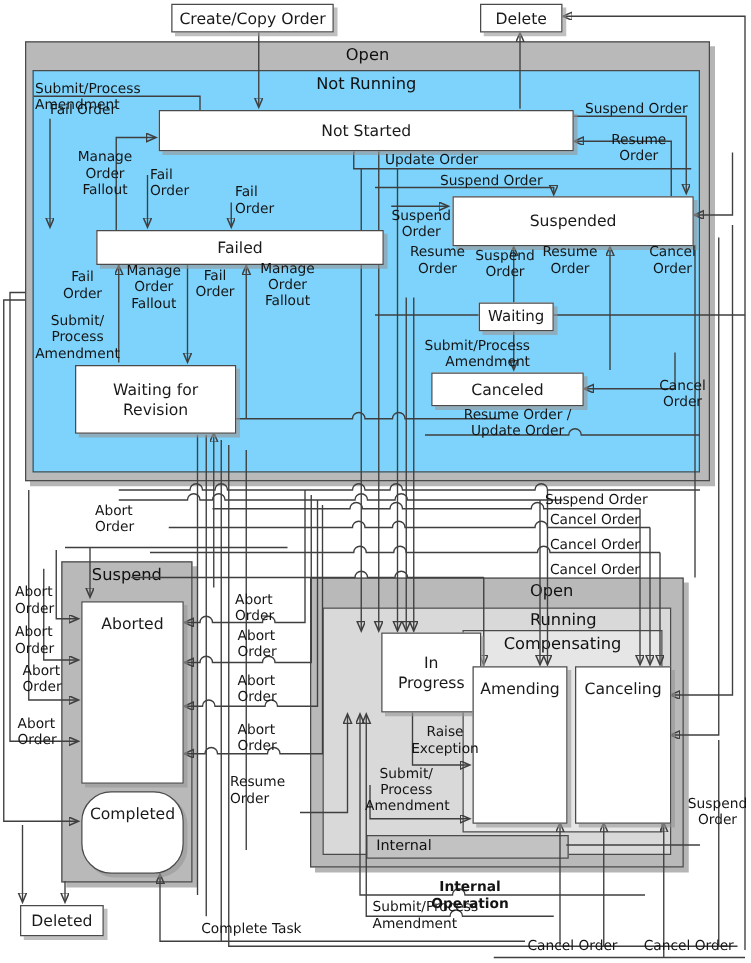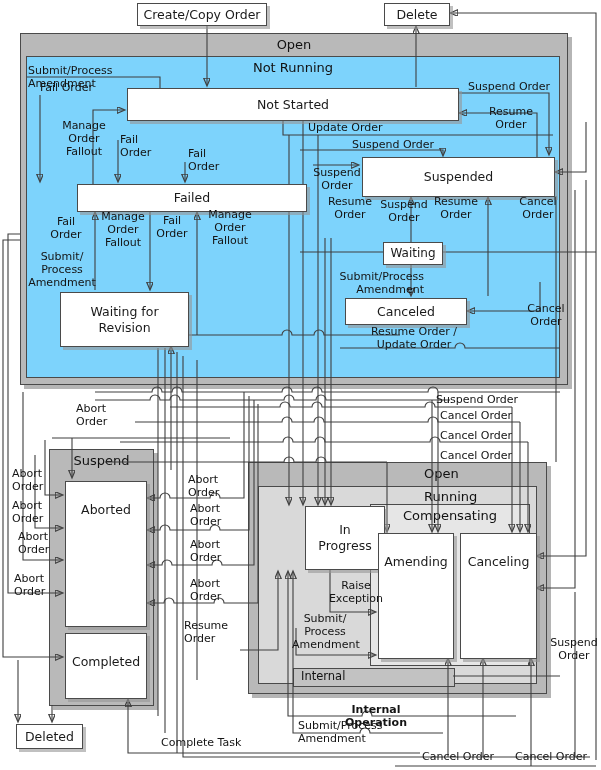--- a/index.html
+++ b/index.html
@@ -17,31 +17,31 @@
   #strip-internal{left:293px;top:668px;width:160px;height:17px;background:#c2c2c2;box-shadow:none;}
   #ctr-open-bottom .ctr-label{text-align:left;left:175px;width:auto;}
   #ctr-running .ctr-label{text-align:left;left:165px;width:auto;top:2px;}
   #strip-internal .ctr-label{text-align:left;left:7px;width:auto;top:0;font-size:11.5px;}
   
   .node{position:absolute;z-index:3;background:#fff;border:1px solid #4a4a4a;
         box-shadow:3px 3px 0 rgba(150,150,150,.6);display:flex;align-items:center;justify-content:center;
         font-size:12.5px;}
   .node .nlabel{white-space:pre-line;text-align:center;line-height:1.25;}
   .node.toplab{align-items:flex-start;}
-  .node.toplab .nlabel{padding-top:20px;}
+  .node.toplab .nlabel{padding-top:9px;}
   #n-create{left:137px;top:3px;width:128px;height:21px;}
   #n-delete{left:384px;top:3px;width:64px;height:21px;}
   #n-not-started{left:127px;top:88px;width:330px;height:31px;}
   #n-suspended{left:362px;top:157px;width:191px;height:38px;}
   #n-waiting{left:383px;top:242px;width:58px;height:21px;font-size:12px;}
   #n-canceled{left:345px;top:298px;width:120px;height:25px;}
   #n-wfr{left:60px;top:292px;width:127px;height:53px;}
   #n-failed{left:37px;top:184px;width:228px;height:26px;margin-left:40px;}
   #n-aborted{left:65px;top:481px;width:80px;height:144px;}
-  #n-completed{left:65px;top:633px;width:80px;height:64px;}
+  #n-completed{left:65px;top:633px;width:80px;height:64px;border-radius:24px;}
   #n-deleted{left:16px;top:724px;width:65px;height:23px;}
   #n-inprogress{left:265px;top:506px;width:78px;height:62px;margin-left:40px;}
   #n-amending{left:378px;top:533px;width:74px;height:124px;}
   #n-canceling{left:460px;top:533px;width:75px;height:124px;}
   
   #wires{position:absolute;left:0;top:0;z-index:2;pointer-events:none;}
   #wires path{fill:none;stroke:#3f3f3f;stroke-width:1.1;}
   
   #labels-layer{position:absolute;left:0;top:0;width:100%;height:100%;z-index:4;pointer-events:none;}
   .tlabel{position:absolute;font-size:11px;line-height:1.2;white-space:pre-line;color:#141414;}

